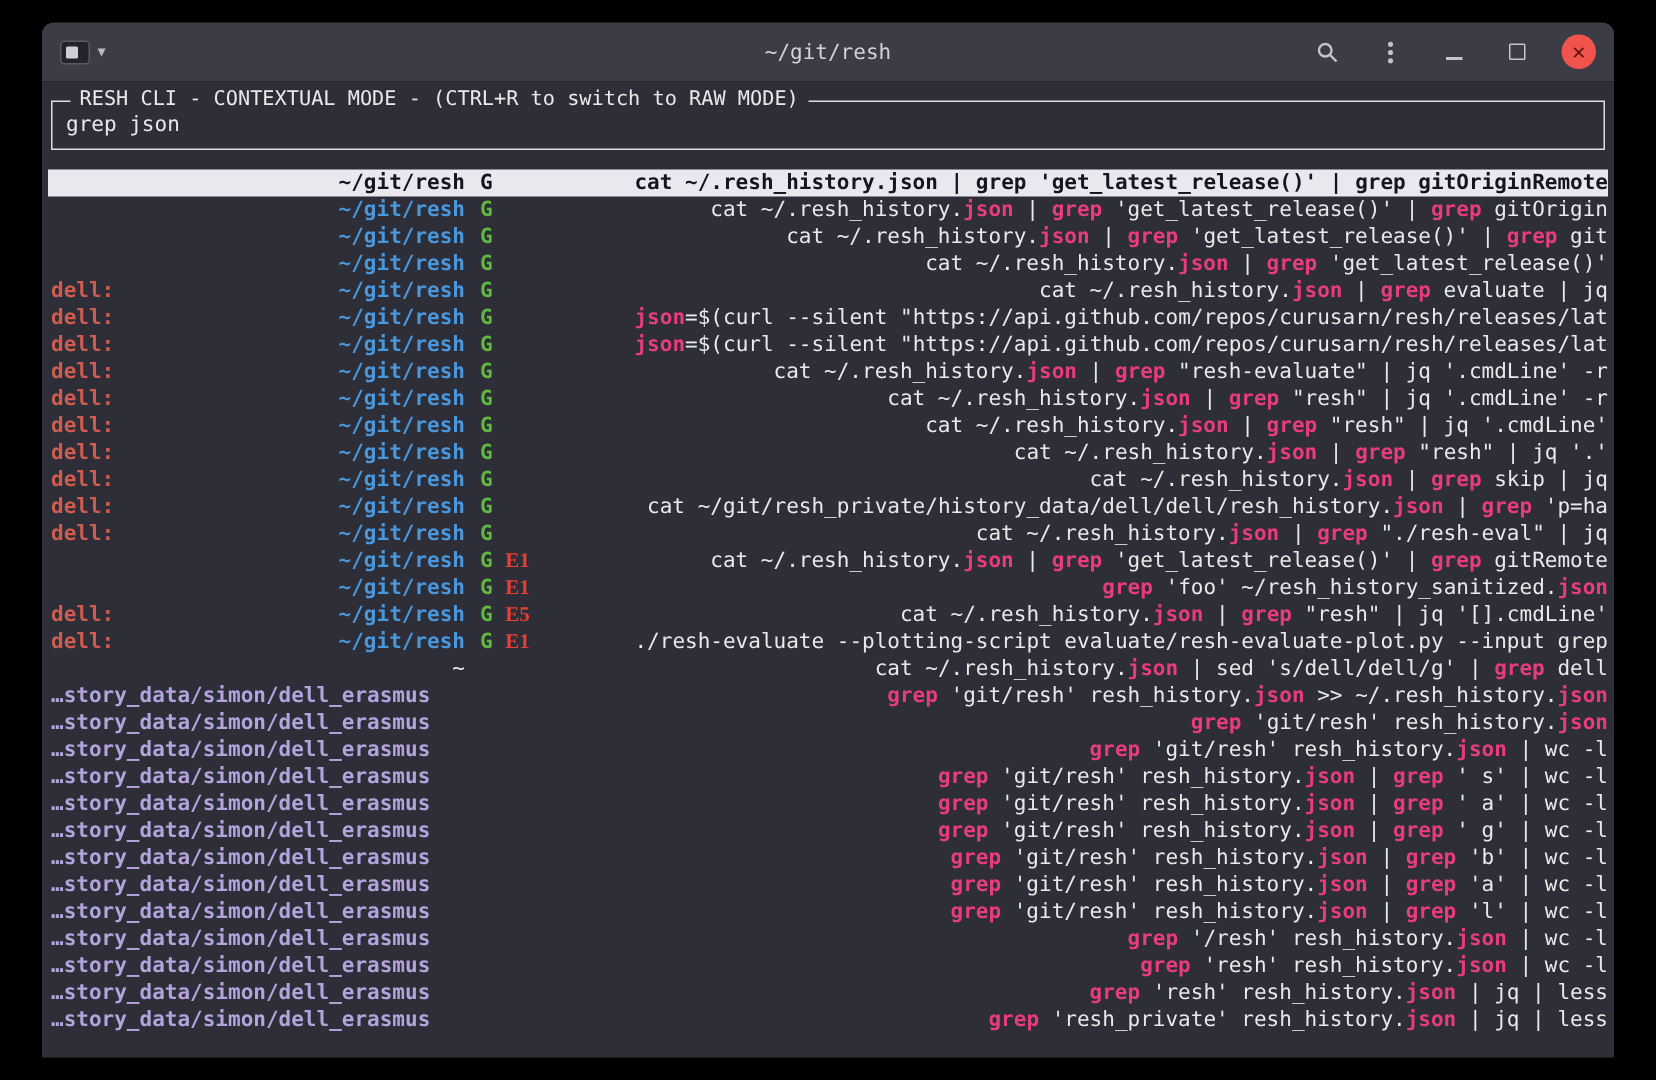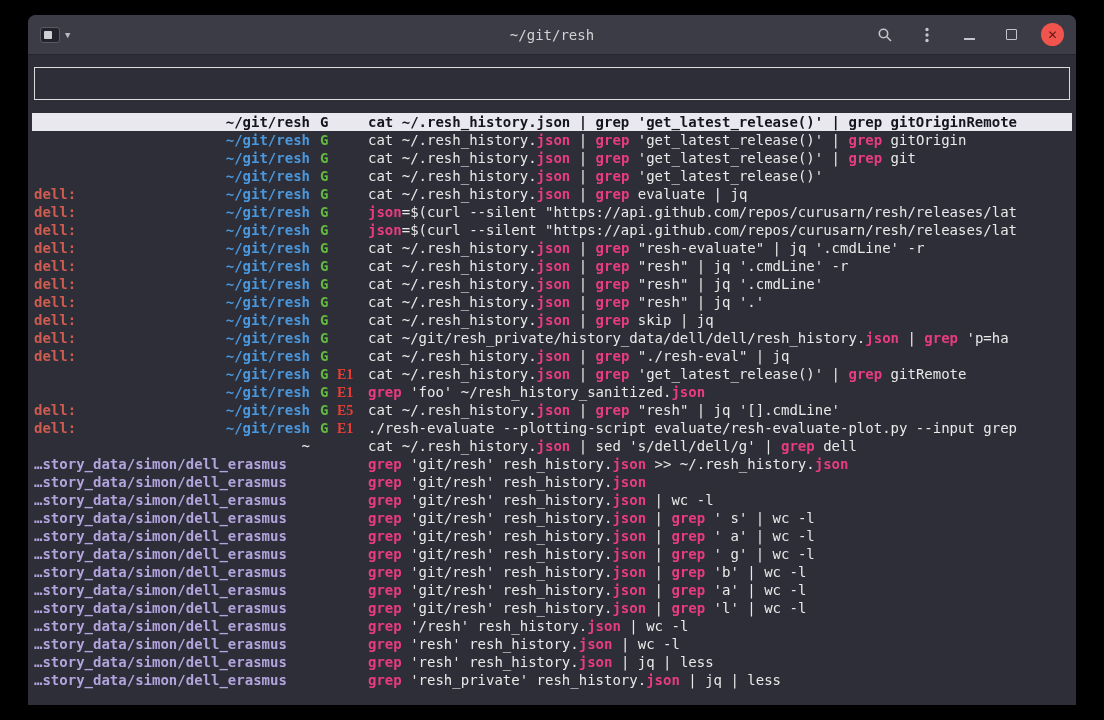--- a/index.html
+++ b/index.html
@@ -40,21 +40,21 @@
          padding-left:2px; overflow:hidden; }
   .col-left  { width:276px; flex:none; display:flex; justify-content:space-between;
                overflow:hidden; }
   .host { color:var(--host_red,#d05c50);font-weight:bold; }
   .host.path { color:var(--path_purple,#b2a4dc); }
   .dir  { color:var(--dir_blue,#4a97dc); font-weight:bold; }
   .dir.plain { color:var(--fg,#e9e9e9); font-weight:normal; }
   .col-flags { width:58px; flex:none; padding-left:10px; font-weight:bold; overflow:hidden; }
   .flag-g { color:var(--flag_green,#61b83f); }
   .flag-e { color:var(--flag_red,#ea3e35);font-family:Liberation Serif, serif; }
-  .col-cmd { flex:1; overflow:hidden; }
+  .col-cmd { flex:1; overflow:hidden;text-align:right; }
   .match { color:var(--match_pink,#e83b80); font-weight:bold; }
   .row.selected { background:var(--selected_bg,#e8e8ee); }
   .row.selected span { color:var(--selected_fg,#15151f) !important; font-weight:bold; }
 </style>
 </head>
 <body>
 
 <div class="window">
 
   <div class="titlebar">
@@ -82,20 +82,22 @@
         </span>
       <span class="tb-btn">
           <span class="rest-glyph"></span>
         </span>
       <span class="close-btn">✕</span>
     </div>
   </div>
 
   <div class="term">
     <div class="query-box">
+      <span class="query-label">RESH CLI - CONTEXTUAL MODE - (CTRL+R to switch to RAW MODE)</span>
+      <div class="query-text">grep json</div>
     </div>
     <div id="history-list">
         <div class="row selected"><span class="col-left"><span class="host"></span><span class="dir">~/git/resh</span></span><span class="col-flags"><span class="flag-g">G</span></span><span class="col-cmd">cat ~/.resh_history.json | grep 'get_latest_release()' | grep gitOriginRemote</span></div>
         <div class="row"><span class="col-left"><span class="host"></span><span class="dir">~/git/resh</span></span><span class="col-flags"><span class="flag-g">G</span></span><span class="col-cmd"><span>cat ~/.resh_history.</span><span class="match">json</span><span> | </span><span class="match">grep</span><span> 'get_latest_release()' | </span><span class="match">grep</span><span> gitOrigin</span></span></div>
         <div class="row"><span class="col-left"><span class="host"></span><span class="dir">~/git/resh</span></span><span class="col-flags"><span class="flag-g">G</span></span><span class="col-cmd"><span>cat ~/.resh_history.</span><span class="match">json</span><span> | </span><span class="match">grep</span><span> 'get_latest_release()' | </span><span class="match">grep</span><span> git</span></span></div>
         <div class="row"><span class="col-left"><span class="host"></span><span class="dir">~/git/resh</span></span><span class="col-flags"><span class="flag-g">G</span></span><span class="col-cmd"><span>cat ~/.resh_history.</span><span class="match">json</span><span> | </span><span class="match">grep</span><span> 'get_latest_release()'</span></span></div>
         <div class="row"><span class="col-left"><span class="host">dell:</span><span class="dir">~/git/resh</span></span><span class="col-flags"><span class="flag-g">G</span></span><span class="col-cmd"><span>cat ~/.resh_history.</span><span class="match">json</span><span> | </span><span class="match">grep</span><span> evaluate | jq</span></span></div>
         <div class="row"><span class="col-left"><span class="host">dell:</span><span class="dir">~/git/resh</span></span><span class="col-flags"><span class="flag-g">G</span></span><span class="col-cmd"><span class="match">json</span><span>=$(curl --silent "https://api.github.com/repos/curusarn/resh/releases/lat</span></span></div>
         <div class="row"><span class="col-left"><span class="host">dell:</span><span class="dir">~/git/resh</span></span><span class="col-flags"><span class="flag-g">G</span></span><span class="col-cmd"><span class="match">json</span><span>=$(curl --silent "https://api.github.com/repos/curusarn/resh/releases/lat</span></span></div>
         <div class="row"><span class="col-left"><span class="host">dell:</span><span class="dir">~/git/resh</span></span><span class="col-flags"><span class="flag-g">G</span></span><span class="col-cmd"><span>cat ~/.resh_history.</span><span class="match">json</span><span> | </span><span class="match">grep</span><span> "resh-evaluate" | jq '.cmdLine' -r</span></span></div>

